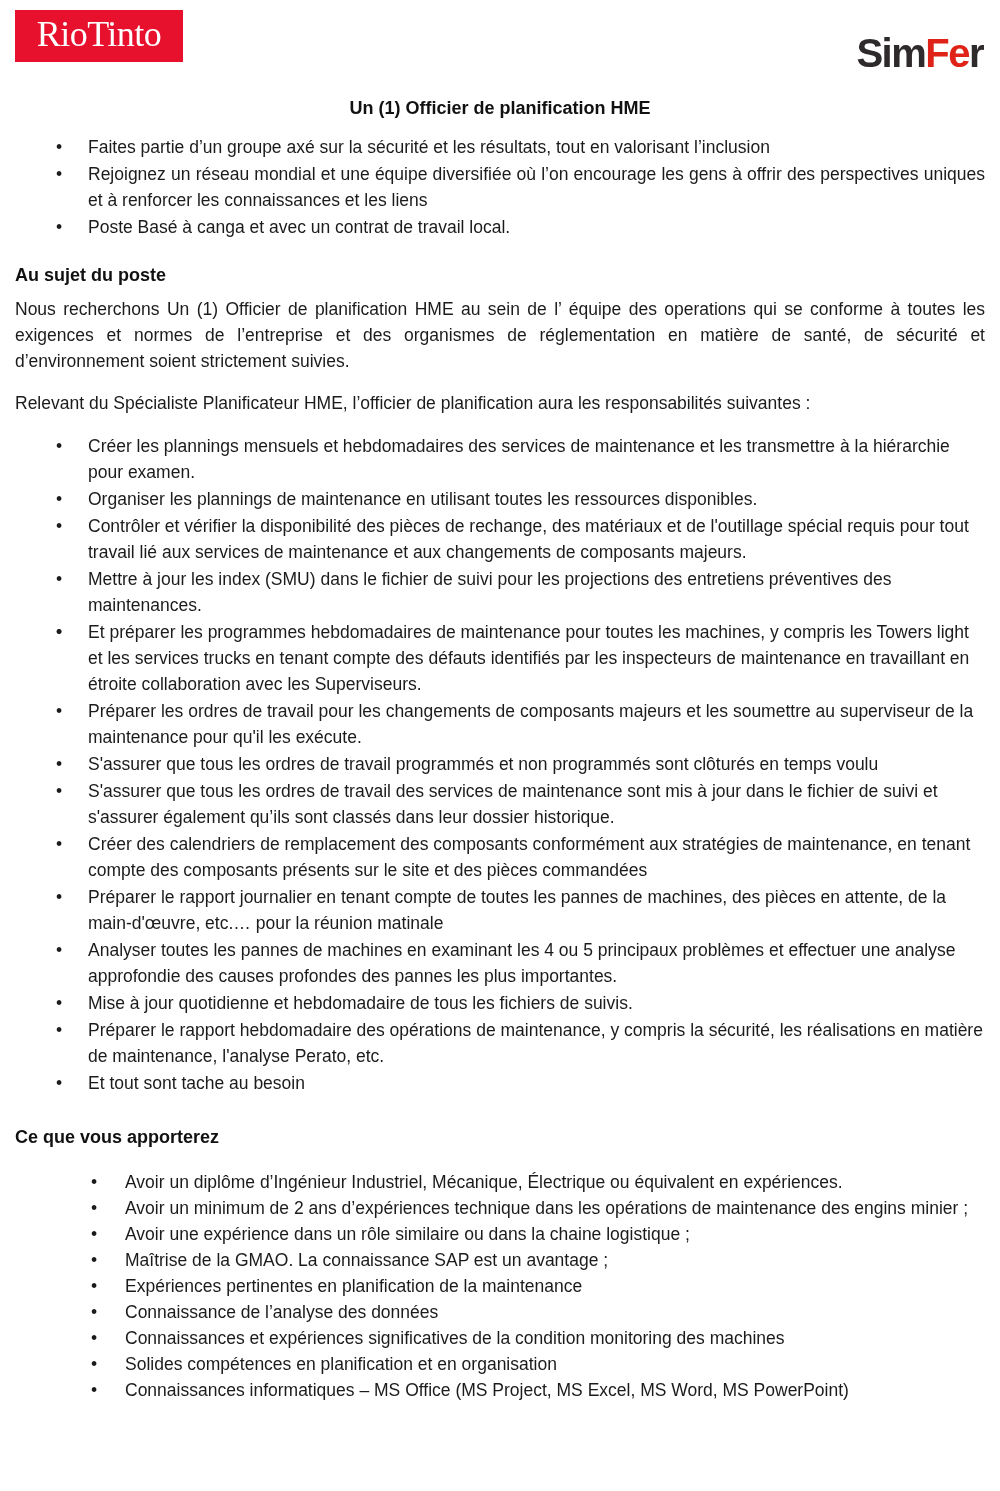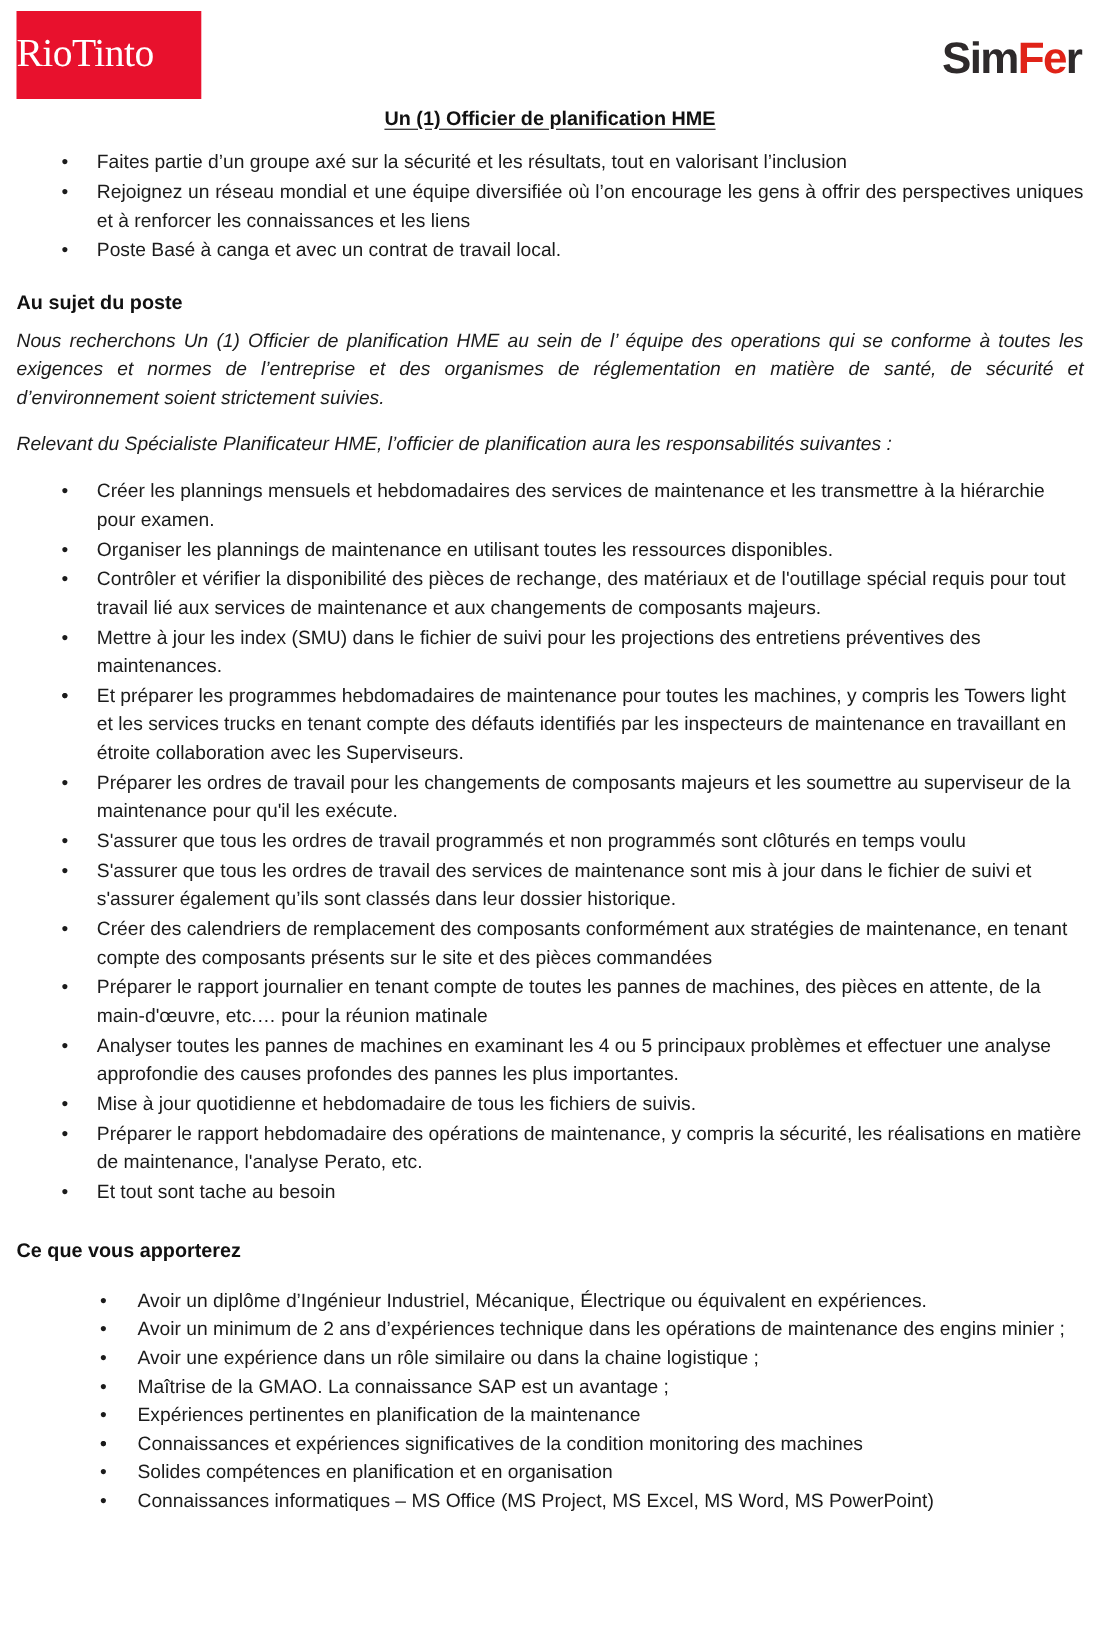--- a/index.html
+++ b/index.html
@@ -12,51 +12,50 @@
     padding:10px 15px 0 15px;
     overflow:hidden;
     font-family:"Liberation Sans", sans-serif;
     color:#1b1b1b;
     font-size:17.5px;
     line-height:26px;
   }
   
   .logo-row{display:flex;justify-content:space-between;align-items:flex-start;height:66px;}
   .riotinto-box{
-    width:168px;height:80px;
+    width:168px;height:52px;
     background:#e8112d;
-    display:flex;align-items:center;justify-content:flex-start;
+    display:flex;align-items:center;justify-content:center;
   }
   .riotinto-text{
     font-family:"Liberation Serif", serif;
     color:#ffffff;font-size:36px;letter-spacing:-0.5px;
     padding-bottom:4px;
   }
   .simfer{
     margin-top:23px;margin-right:2px;
     font-weight:bold;font-size:40px;letter-spacing:-1.5px;
     line-height:40px;white-space:nowrap;
   }
   .simfer .dark{color:#2e2a2b;}
   .simfer .red{color:#e02318;}
   
   .doc-title{
     margin:19px 0 0 0;
     text-align:center;
     font-size:18px;font-weight:bold;color:#111;
-    text-decoration:underline;
     text-underline-offset:3px;
   }
   
   h2.sec{
     font-size:18px;font-weight:bold;color:#111;
     margin:22px 0 0 0;line-height:26px;
   }
   h2.sec.bring{margin-top:28px;}
-  p.body{margin:8px 0 0 0;font-style:italic;}
+  p.body{margin:8px 0 0 0;}
   p.body.p2{margin-top:16px;}
   .justify{text-align:justify;}
   
   ul.blist{list-style:none;margin:0;padding:0 0 0 40px;}
   ul.blist li{position:relative;padding-left:33px;margin:0 0 1px 0;}
   ul.blist li .marker{position:absolute;left:1px;top:0;}
   ul.intro{margin-top:13px;}
   ul.resp{margin-top:17px;}
   ul.req{margin-top:20px;padding-left:75px;line-height:25px;}
   ul.req li{padding-left:35px;margin-bottom:1px;}
@@ -180,20 +179,21 @@
       <li class="item">
         <span class="marker">•</span>
         <span class="txt">Maîtrise de la GMAO. La connaissance SAP est un avantage ;</span>
       </li>
       <li class="item">
         <span class="marker">•</span>
         <span class="txt">Expériences pertinentes en planification de la maintenance</span>
       </li>
       <li class="item">
         <span class="marker">•</span>
+        <span class="txt">Connaissance de l’analyse des données</span>
       </li>
       <li class="item">
         <span class="marker">•</span>
         <span class="txt">Connaissances et expériences significatives de la condition monitoring des machines</span>
       </li>
       <li class="item">
         <span class="marker">•</span>
         <span class="txt">Solides compétences en planification et en organisation</span>
       </li>
       <li class="item">

